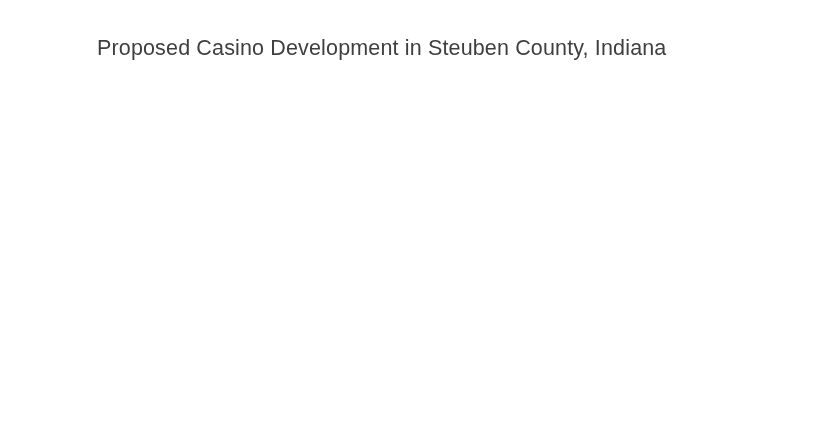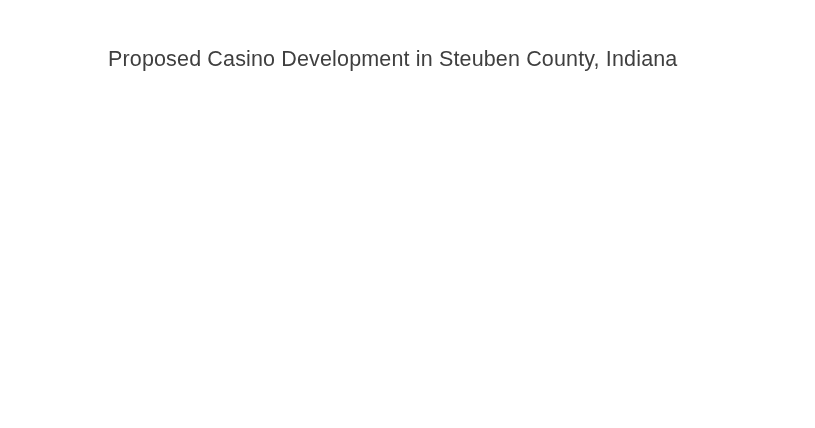--- a/index.html
+++ b/index.html
@@ -40,21 +40,21 @@
     white-space: pre-line;
   }
 
   .slide-subtitle {
     font-family: "Liberation Sans", sans-serif;
     font-size: 21.5px;
     font-weight: 400;
     line-height: 30px;
     color: #3f3f3f;
     letter-spacing: 0.15px;
-    margin: 13px;
+    margin: 2px;
     padding-top: 13px;
   }
 
   
   .footer {
     position: absolute;
     left: 96px;
     top: 394px;
     width: 624px;
   }

